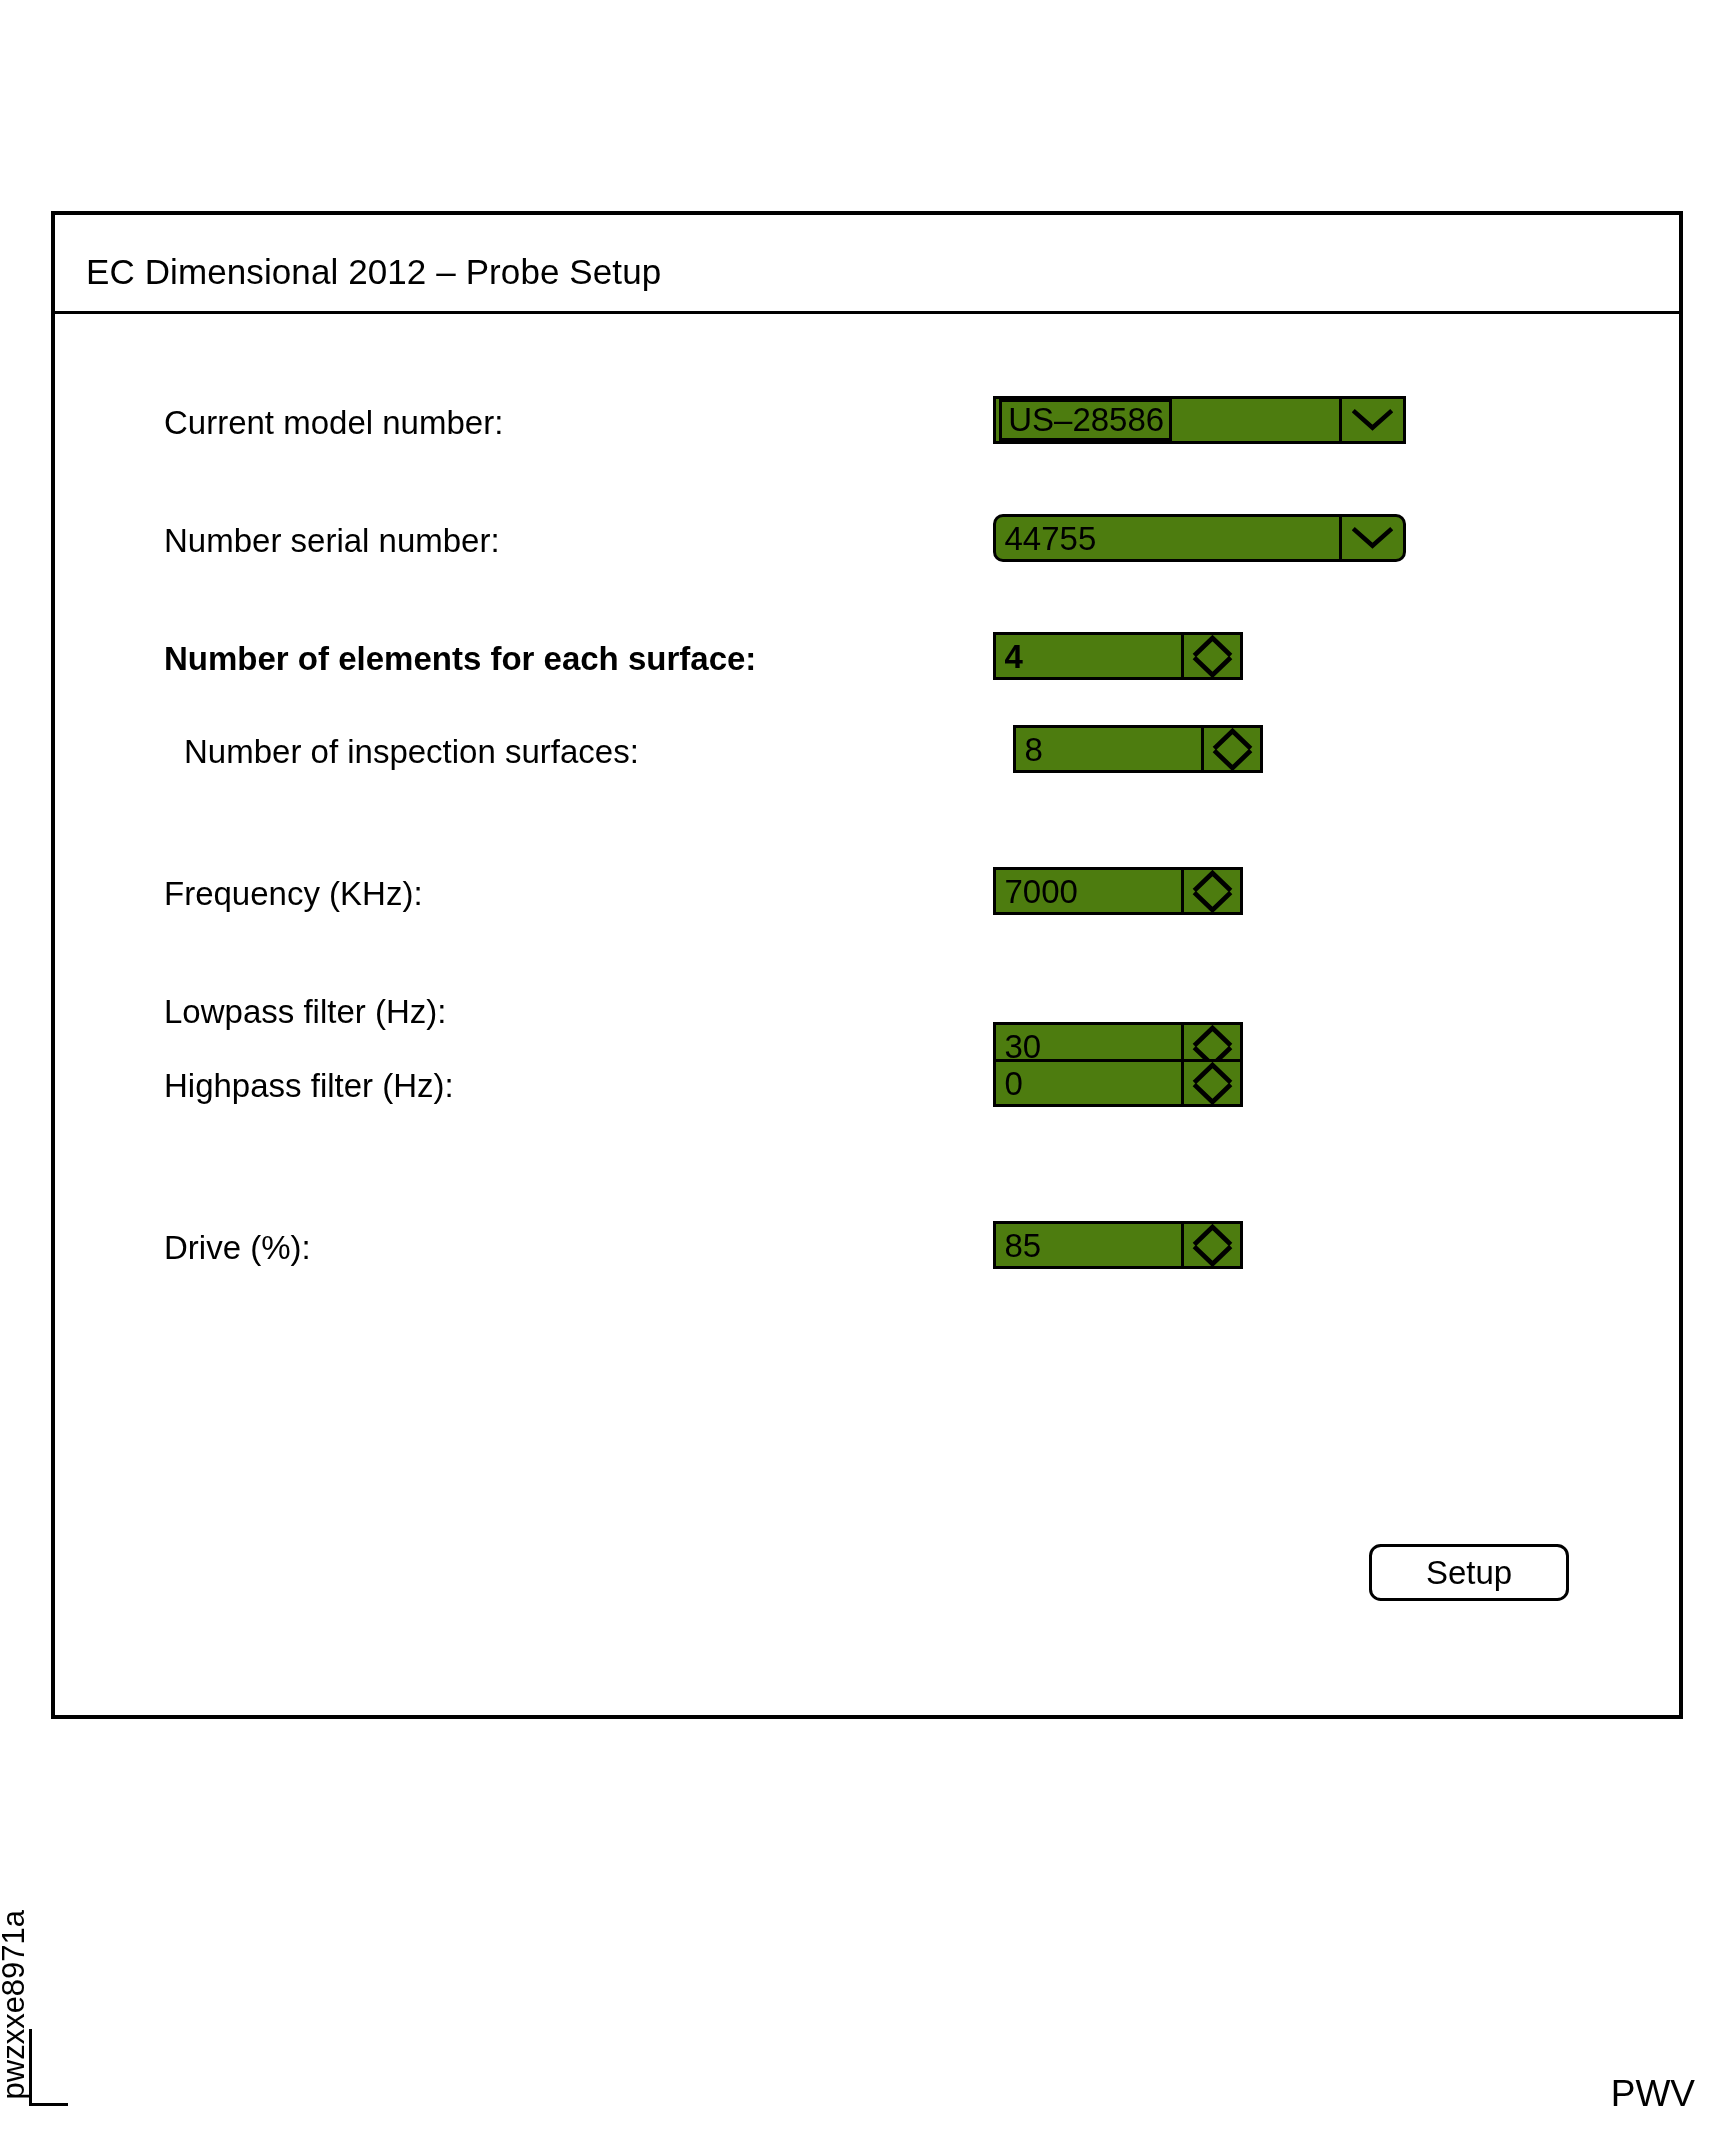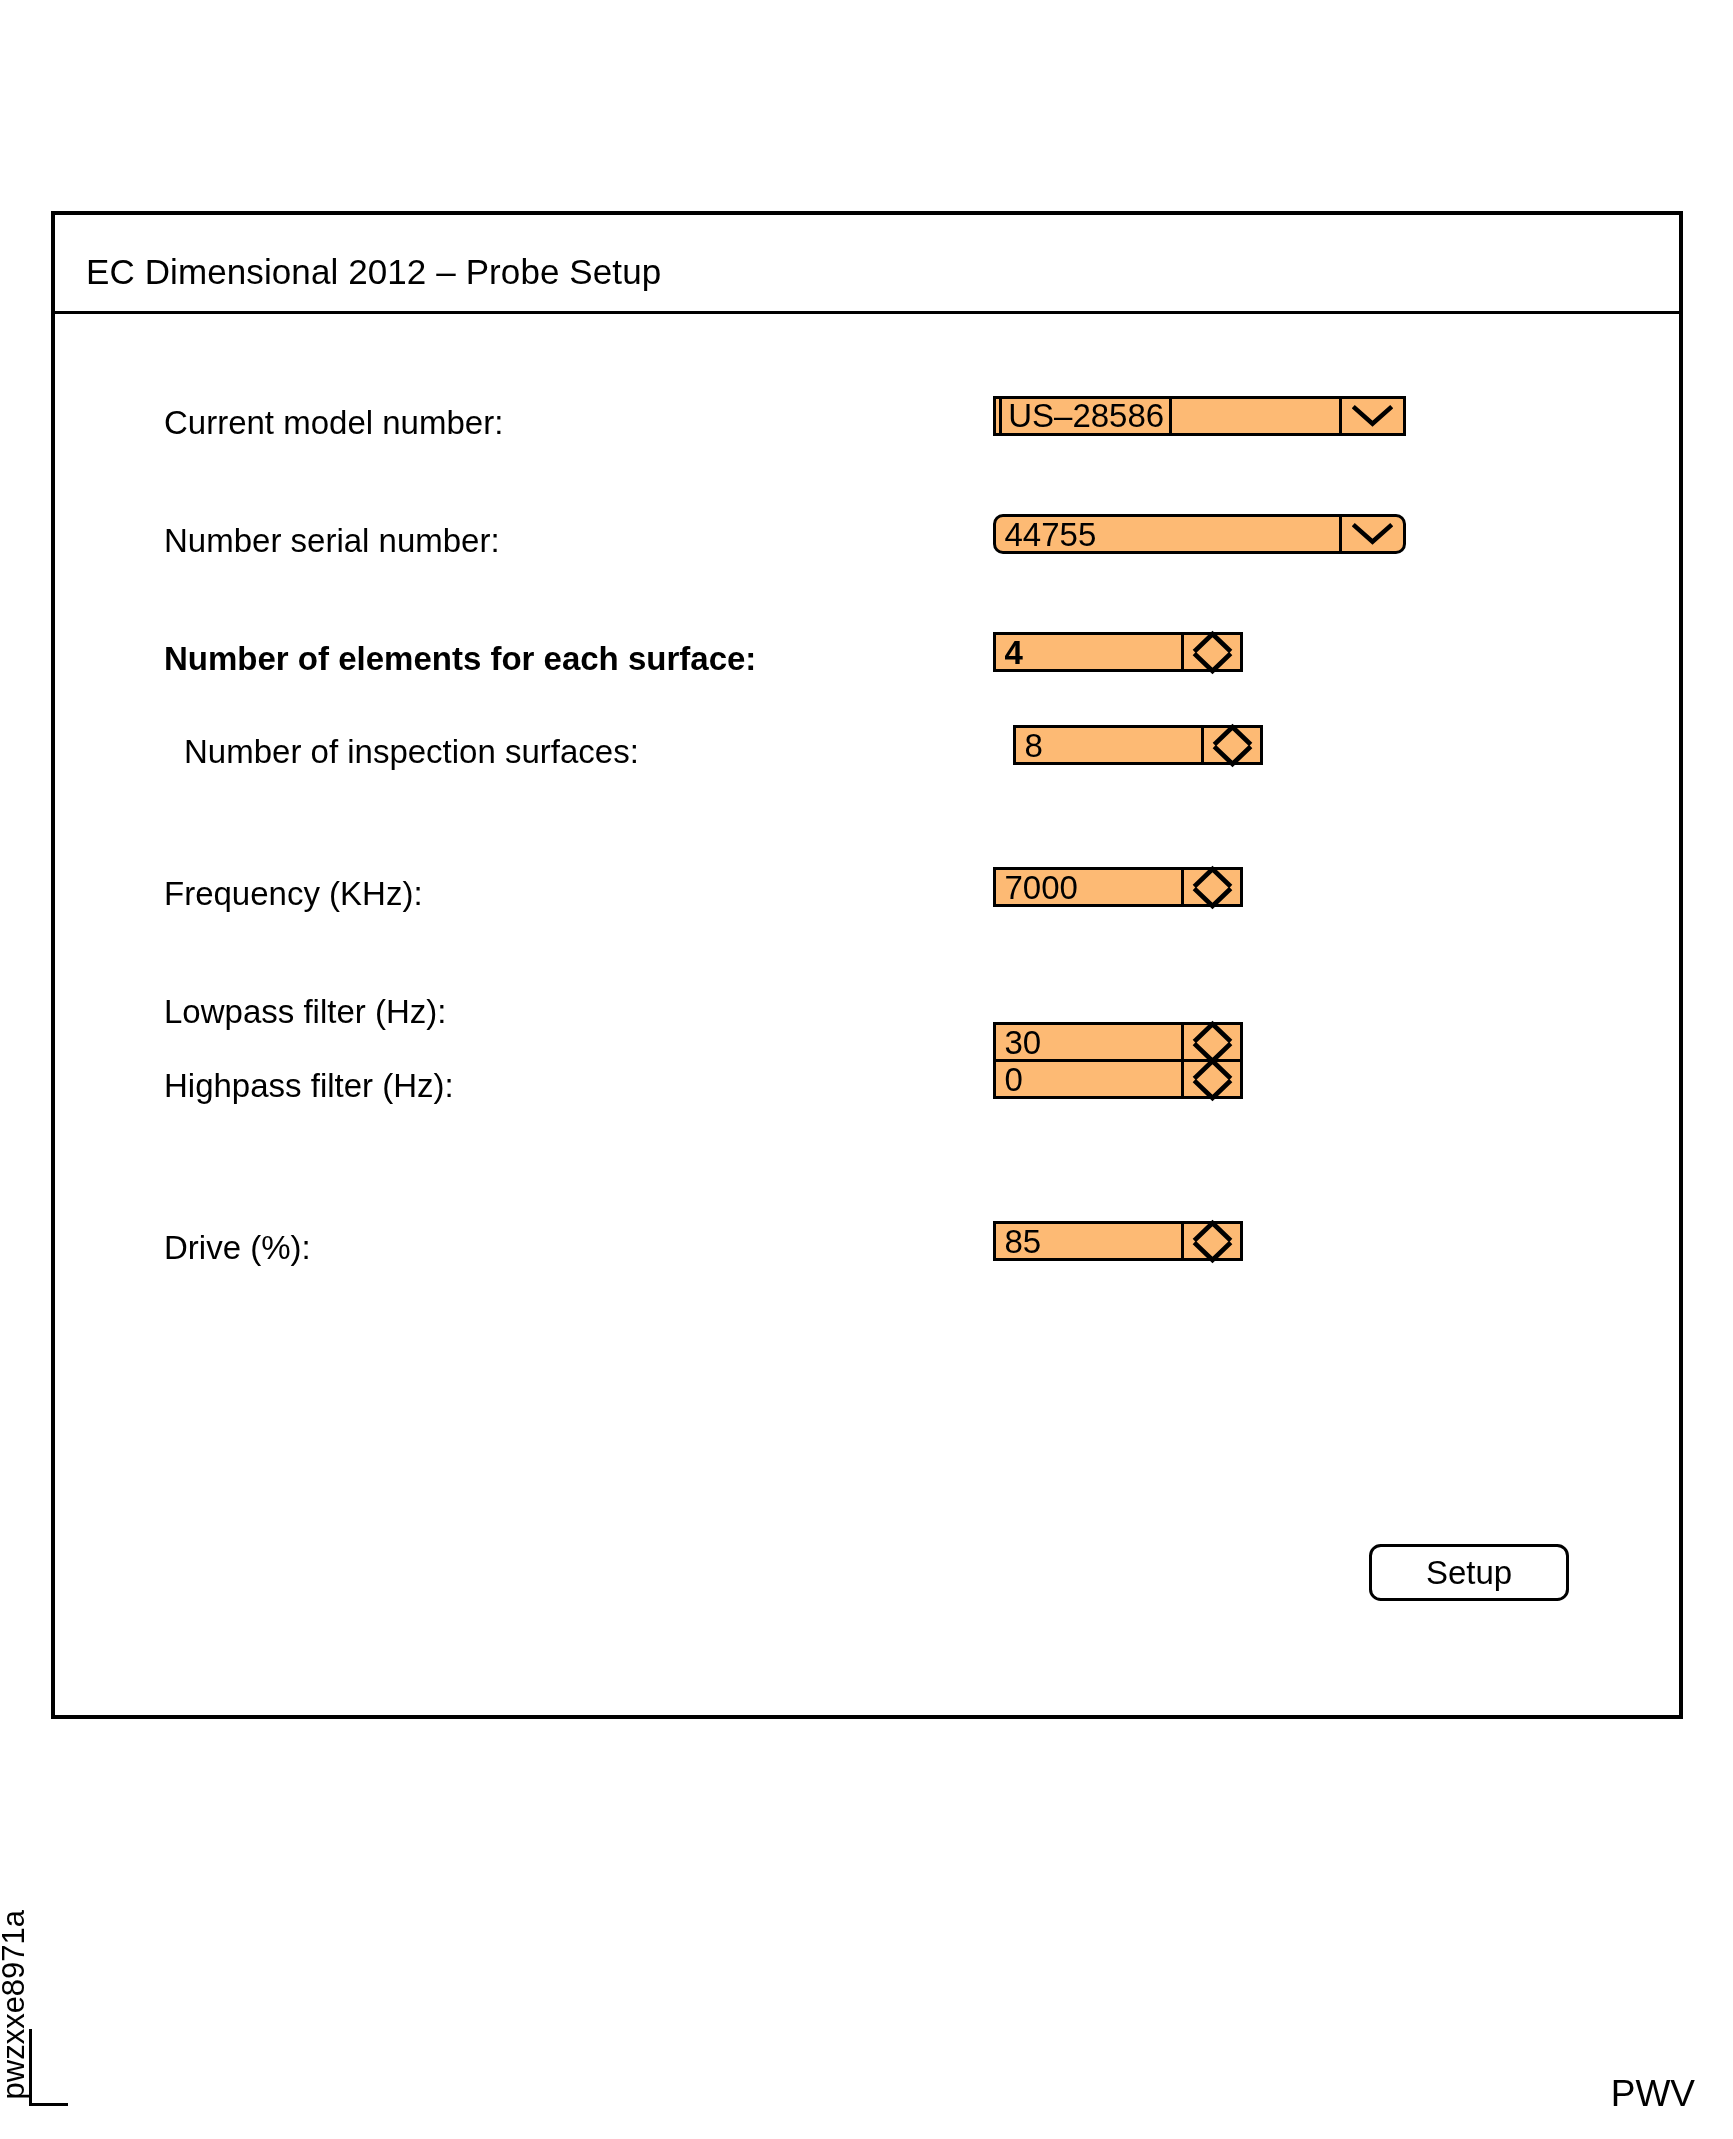--- a/index.html
+++ b/index.html
@@ -73,26 +73,26 @@
     line-height: 63px;
     font-size: 33px;
     white-space: nowrap;
   }
 
   
   .control {
     position: absolute;
     left: 938px;
     top: 0;
-    height: 40px;
+    height: 48px;
     border: 3.9px solid #000000;
     box-sizing: border-box;
     display: flex;
     align-items: stretch;
-    background: #fdba74;
+    background: #4d7c0f;
   }
   .control.combo  { width: 413px; }
   .control.spin   { width: 250px; }
 
   .control .value-box {
     flex: 1 1 auto;
     position: relative;
     display: flex;
     align-items: center;
     overflow: hidden;

